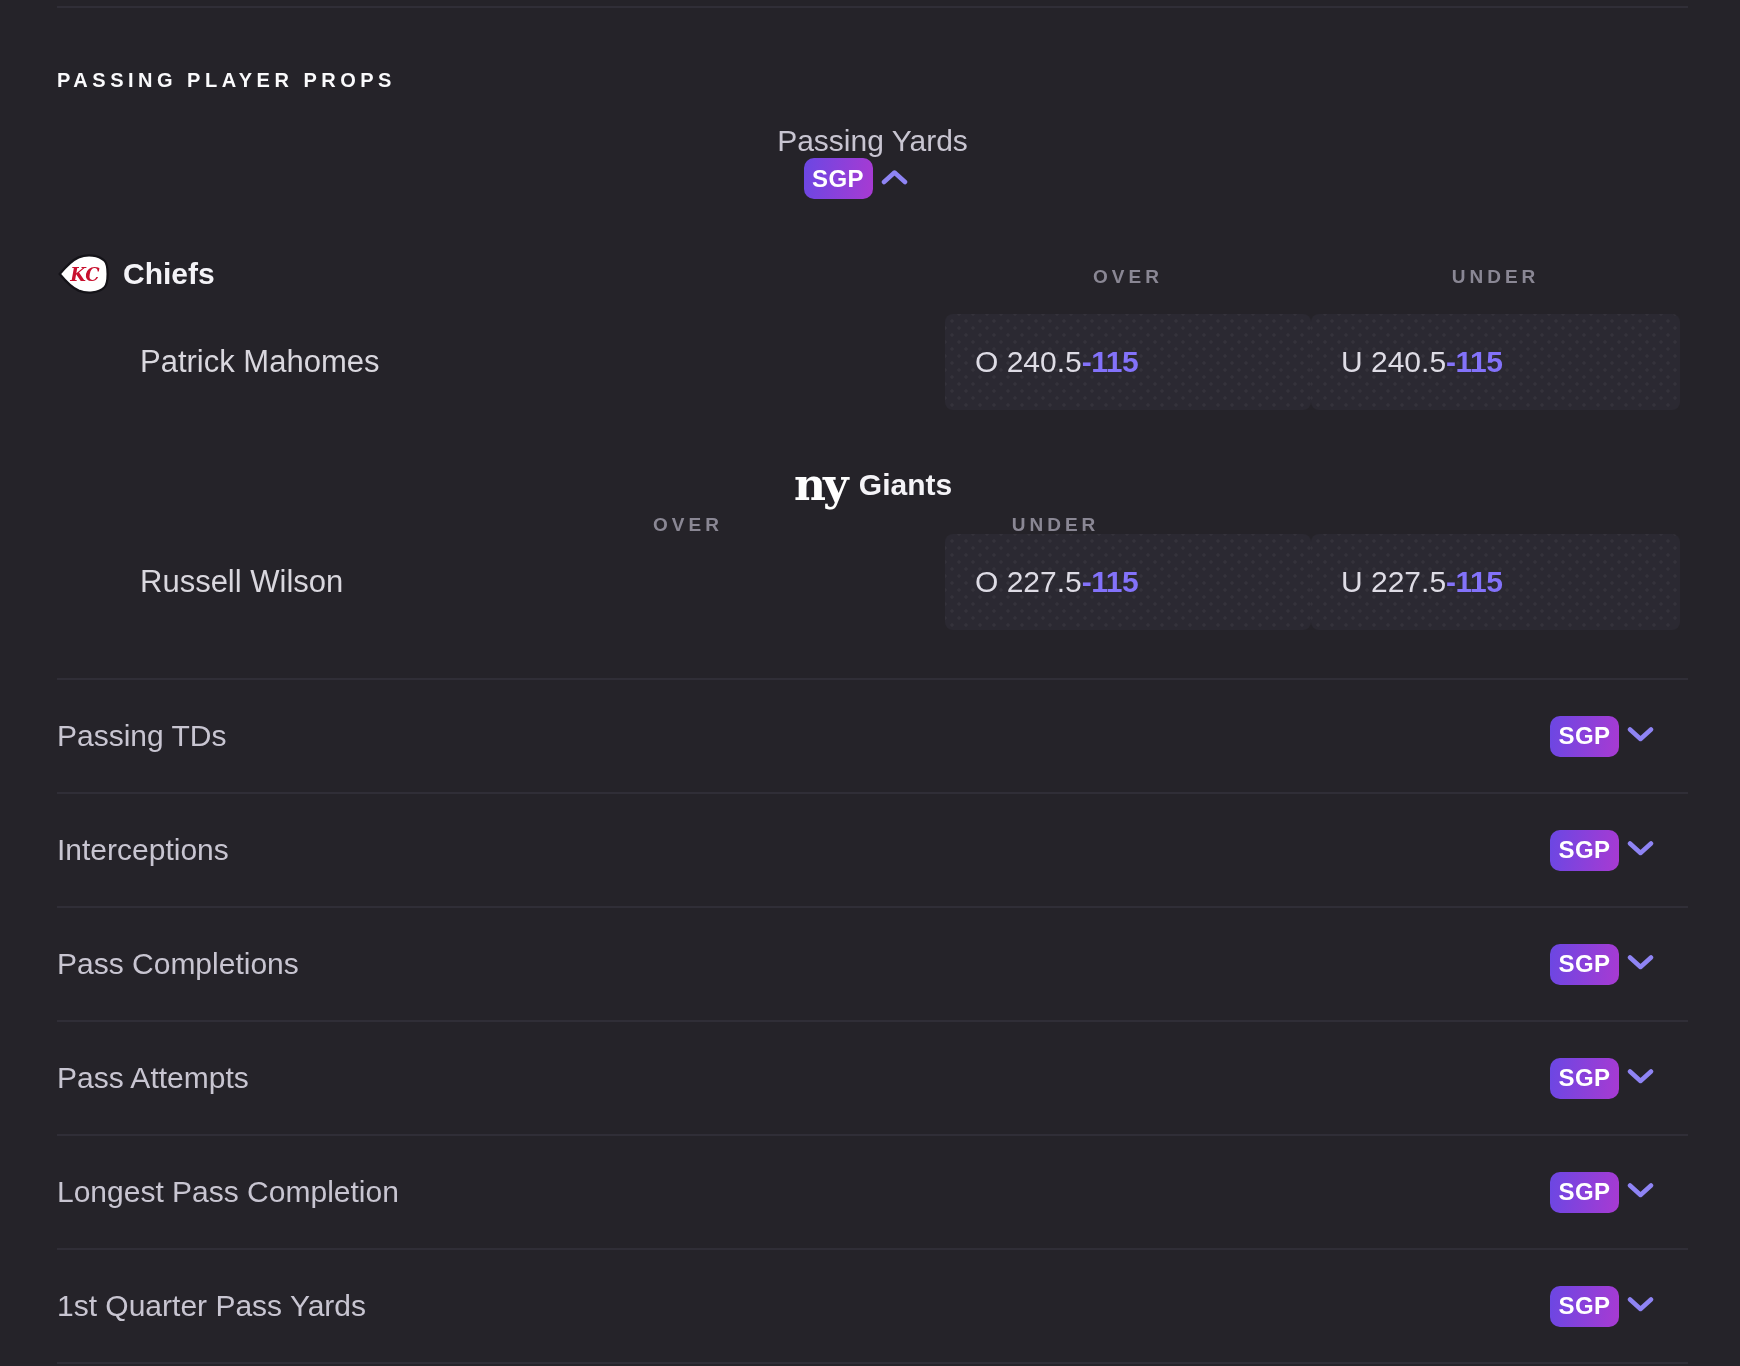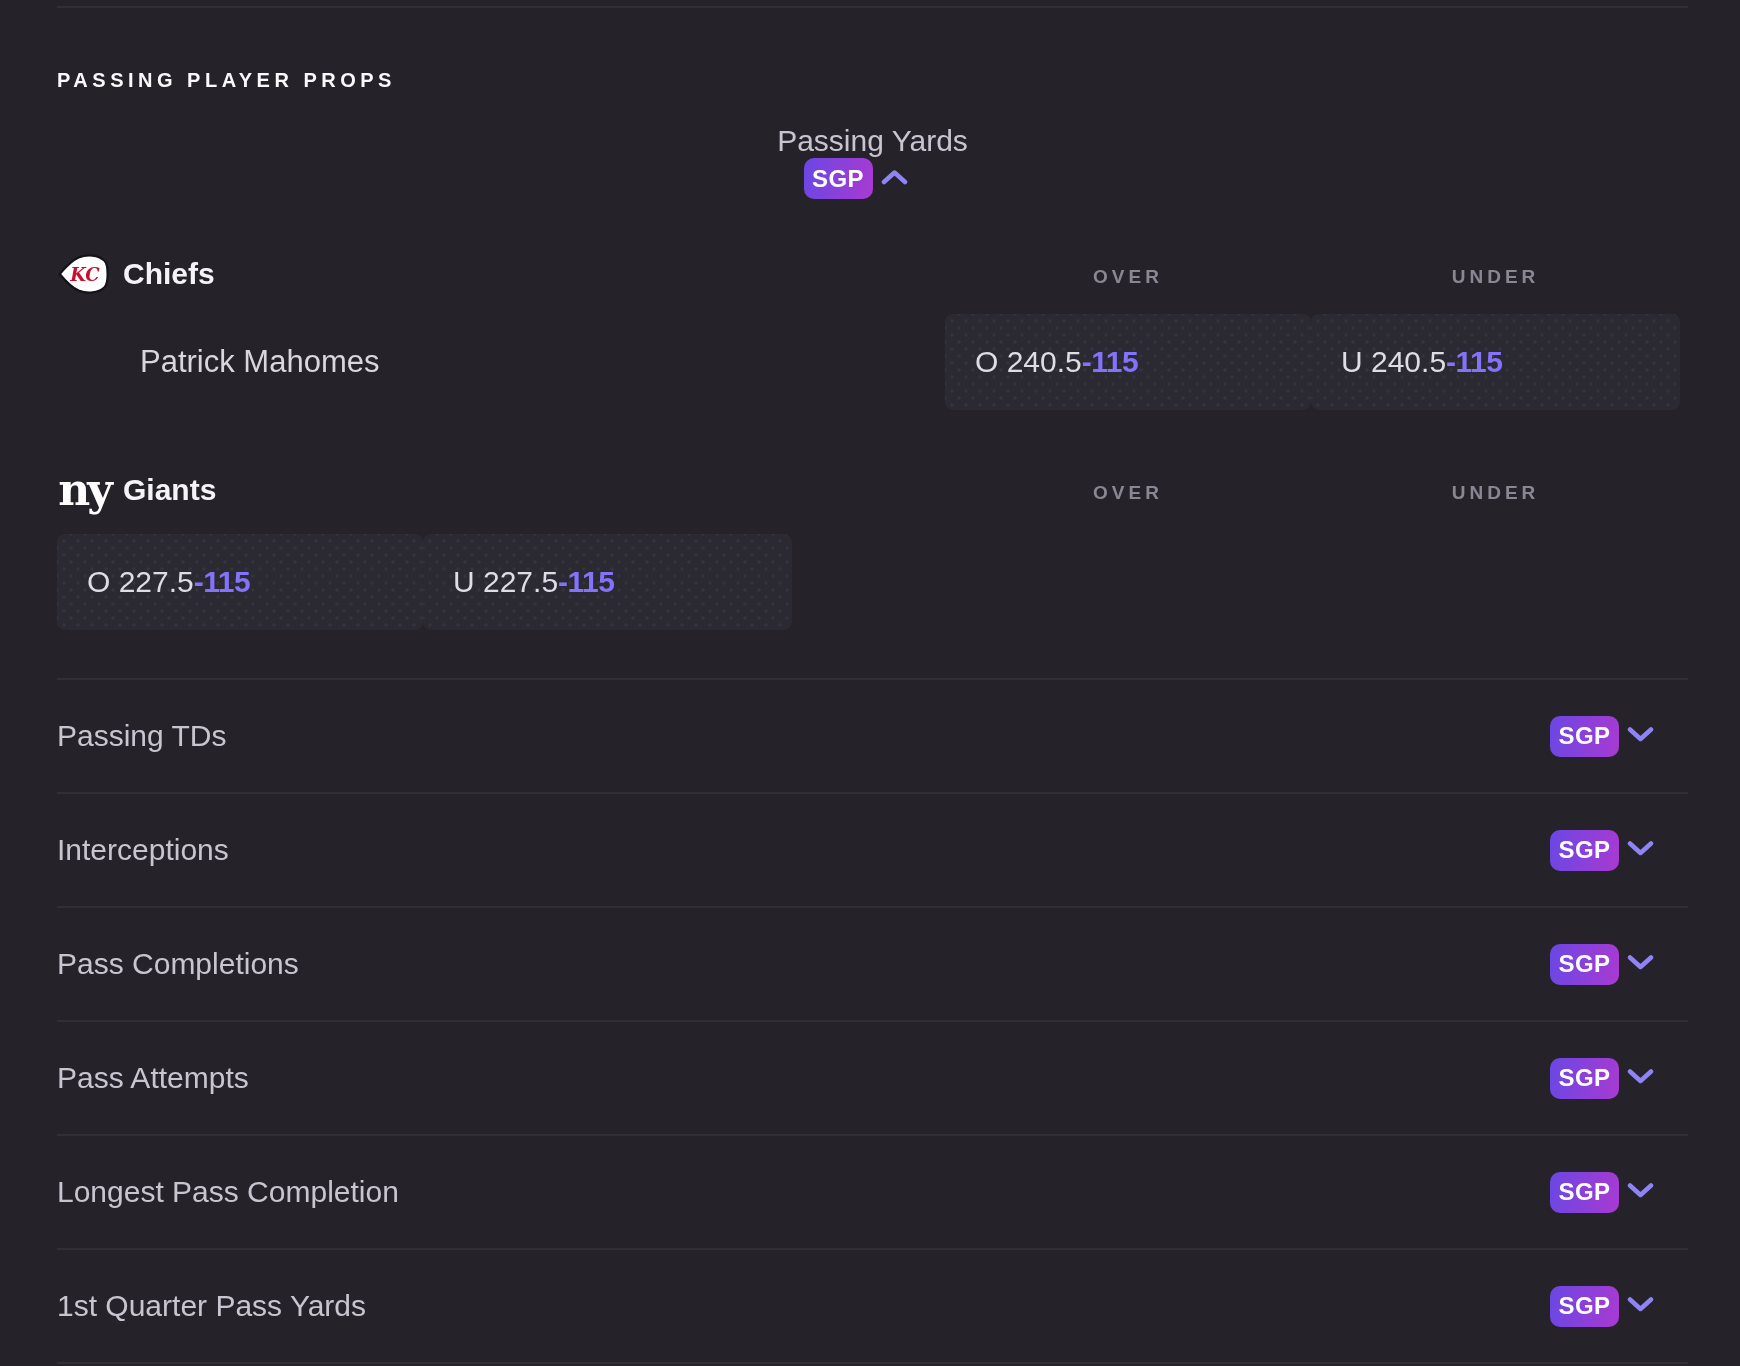--- a/index.html
+++ b/index.html
@@ -42,21 +42,21 @@
   }
   .chev { display:block; }
 
   
   .grid-row { display:flex; align-items:center; }
   .grid-left { flex:1 1 auto; display:flex; align-items:center; }
   .grid-right { flex:0 0 743px; display:flex; }
   .col-366 { width:366px; } .col-369 { width:369px; }
 
   .team-row { margin-top:78px; height:56px; }
-  .team-row.second { margin-top:52px; }
+  .team-row.second { margin-top:52px;flex-direction:column; }
   .team-logo {
     width:54px; height:46px; margin-right:12px;
     display:flex; align-items:center; justify-content:center;
   }
   .team-name { font-size:30px; font-weight:700; color:#f4f3f7; }
   .ny-logo {
     font-family:"DejaVu Serif", serif; font-weight:700;
     font-size:44px; line-height:46px; color:#ffffff; letter-spacing:-3px;
   }
   .colhead {
@@ -154,20 +154,23 @@
         </span>
         <span class="team-name">Giants</span>
       </div>
       <div class="grid-right">
         <span class="colhead col-366">OVER</span>
         <span class="colhead col-369">UNDER</span>
       </div>
     </div>
 
     <div class="grid-row cells-row second">
+      <div class="grid-left">
+        <span class="player-name">Russell Wilson</span>
+      </div>
       <div class="grid-right">
         <div class="bet-cell col-366">
           <span class="bet-line">O 227.5</span>
           <span class="bet-odds">-115</span>
         </div>
         <div class="bet-cell col-369">
           <span class="bet-line">U 227.5</span>
           <span class="bet-odds">-115</span>
         </div>
       </div>

